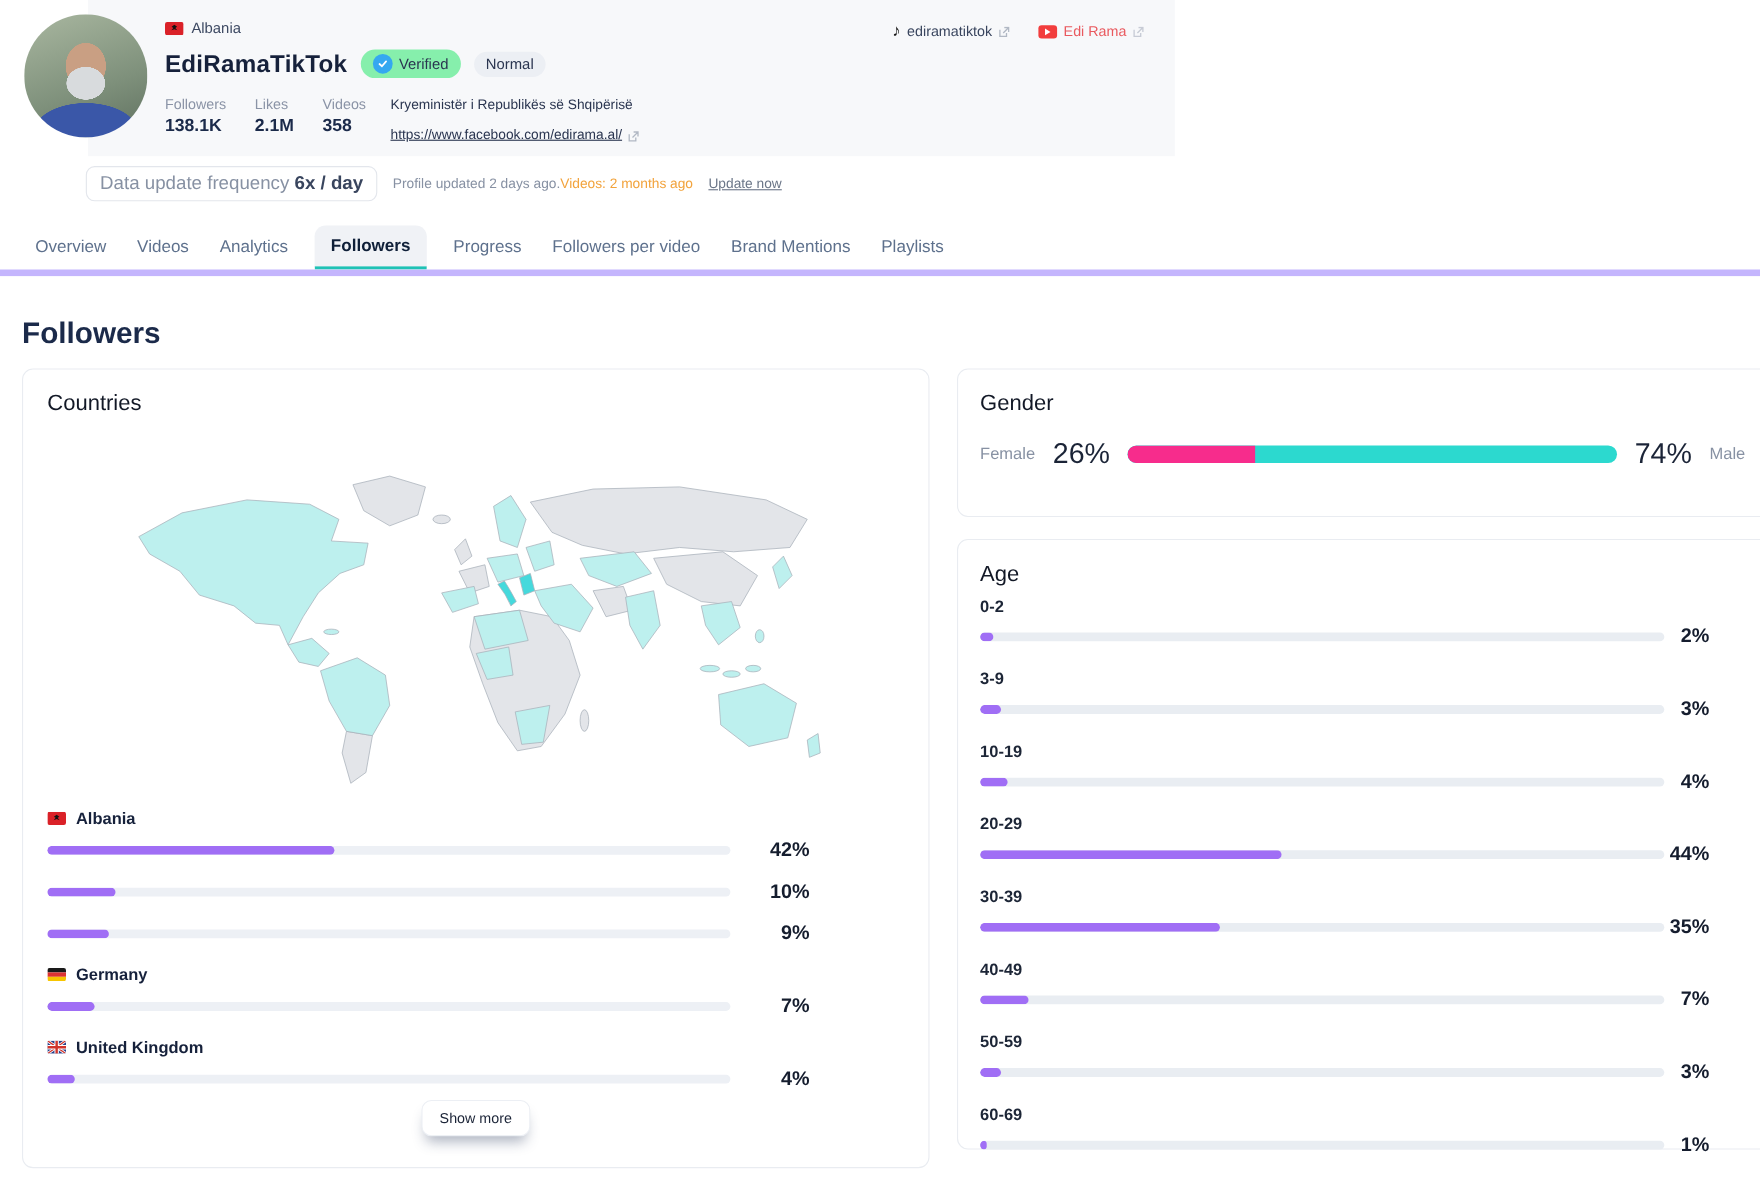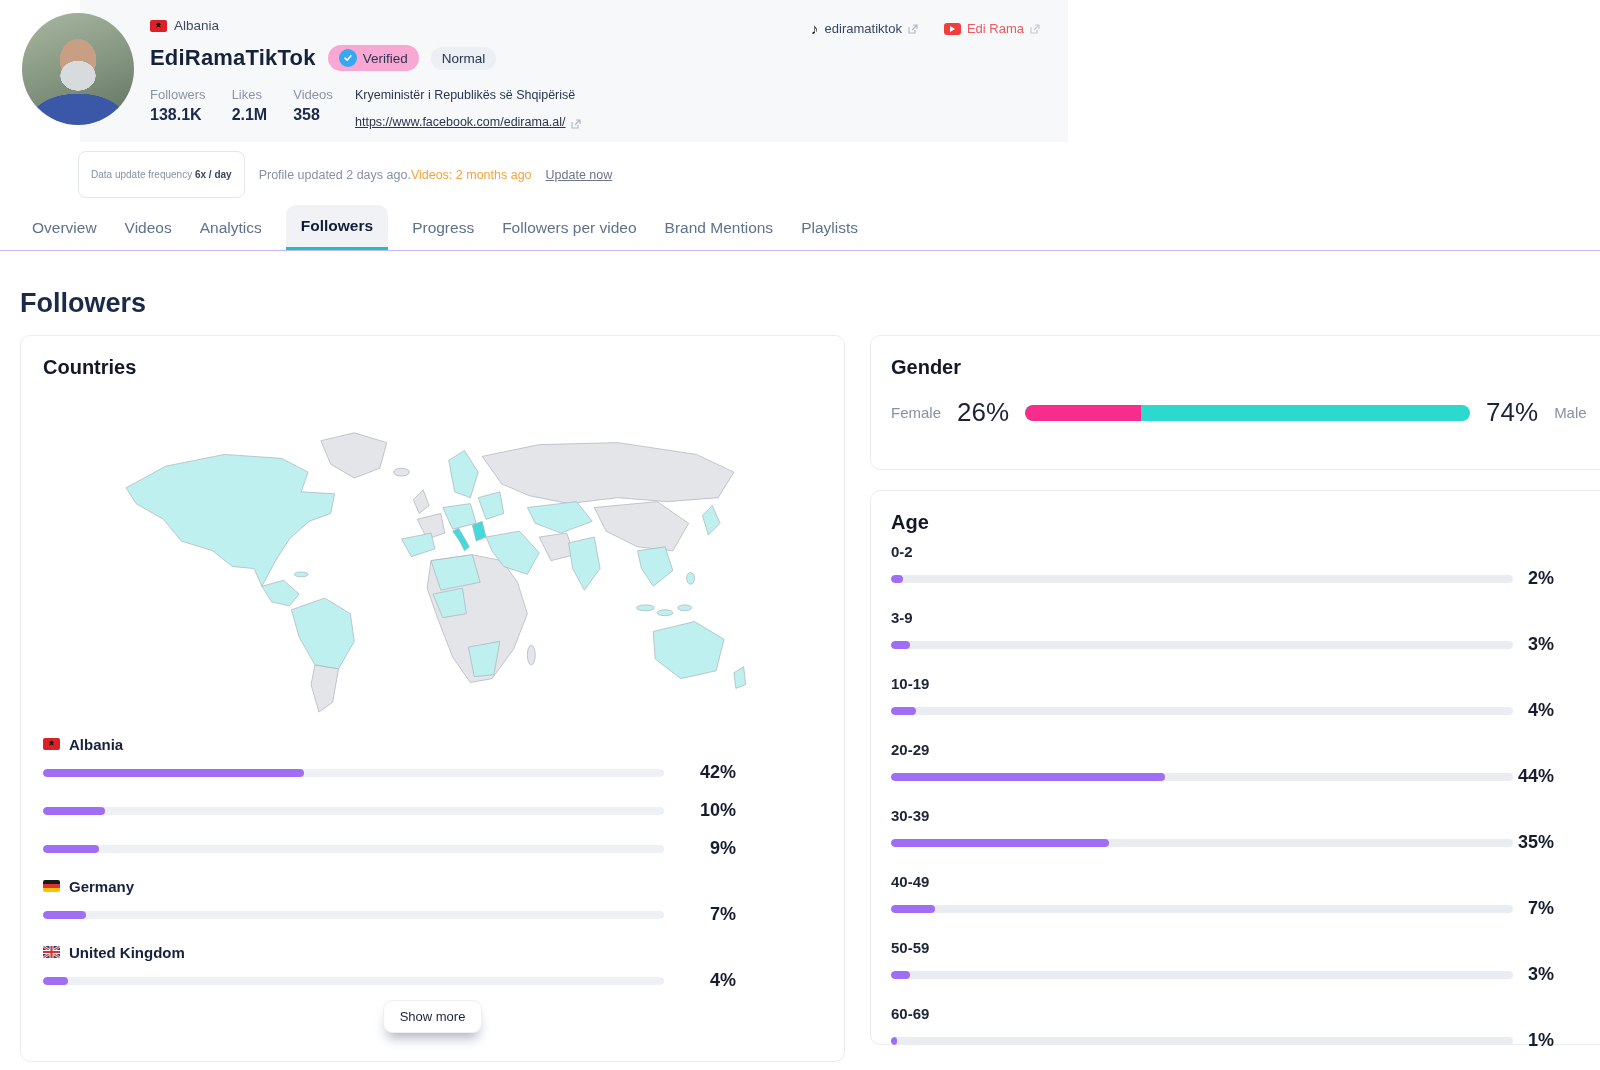--- a/index.html
+++ b/index.html
@@ -32,38 +32,38 @@
   .hlink { display:flex; align-items:center; gap:6px; color:#39455e; cursor:pointer; }
   .hlink.red { color:#e9595e; }
   .note-icon { font-size:15px; color:#111; }
   .yt-icon { width:17px; height:12px; background:#f23d3d; border-radius:3px; position:relative; }
   .yt-icon:after { content:""; position:absolute; left:6px; top:3px; border-left:5px solid #fff;
     border-top:3px solid rgba(0,0,0,0); border-bottom:3px solid rgba(0,0,0,0); }
   .ext { opacity:.75; }
 
   
   .update-row { position:absolute; left:78px; top:151px; display:flex; align-items:center; gap:14px; }
-  .freq-pill { border:1px solid #e3e6ec; background:#fff; border-radius:8px; padding:17px 12px;
-    font-size:10px; color:#8791a3; }
+  .freq-pill { border:1px solid #e3e6ec; background:#fff; border-radius:8px; padding:5px 12px;
+    font-size:17px; color:#8791a3; }
   .freq-pill b { color:#39455e; }
   .upd-text { font-size:12.5px; color:#8791a3; }
   .upd-text .orange { color:#f2a33c; }
   .upd-link { font-size:12.5px; color:#6b7688; text-decoration:underline; cursor:pointer; }
 
   
   .tabs { position:absolute; left:0; top:205px; width:1600px; height:46px; display:flex; align-items:stretch;
-    padding-left:32px; gap:28px; border-bottom:1px solid #c4b5fd; }
+    padding-left:32px; gap:28px; border-bottom:6px solid #c4b5fd; }
   .tab { display:flex; align-items:center; font-size:15.5px; color:#5e718d; cursor:pointer; white-space:nowrap; }
   .tab.active { background:#f0f2f6; border-radius:10px 10px 0 0; padding:0 15px; margin:0 -4px;
     color:#0f1f38; font-weight:bold; border-bottom:3px solid #1fc2b5; }
 
   .page-title { position:absolute; left:20px; top:288px; font-size:27px; font-weight:bold; color:#1b2a4a; }
 
   .card { position:absolute; background:#fff; border:1px solid #e9ecf1; border-radius:10px; }
-  .card-title { font-size:20px; font-weight:bold; color:#121826; }
+  .card-title { font-size:20px; font-weight:normal; color:#121826; }
 
   
   #countries-card { left:20px; top:335px; width:825px; height:727px; padding:20px 22px; }
   .map-wrap { position:absolute; left:80px; top:85px; width:660px; height:295px; }
   .c-rows { position:absolute; left:22px; top:398px; width:781px; }
   .c-row { margin-bottom:17px; }
   .c-head { display:flex; align-items:center; gap:9px; height:20px; }
   .c-name { font-size:15px; font-weight:bold; color:#16213b; }
   .c-barline { display:flex; align-items:center; margin-top:8px; }
   .track { width:621px; height:8px; border-radius:4px; background:#edf0f5; overflow:hidden; }
@@ -121,21 +121,21 @@
     <span class="flag">
       <svg width="17" height="12" viewBox="0 0 17 12">
           <rect width="17" height="12" fill="#da2128"></rect>
           <path d="M8.5 2.6 L6 4.4 L7.6 5.4 L5.8 7.6 L8.5 6.6 L11.2 7.6 L9.4 5.4 L11 4.4 Z" fill="#121212"></path>
         </svg>
     </span>
     <span>Albania</span>
   </div>
   <div class="name-row">
     <span class="p-name">EdiRamaTikTok</span>
-    <span class="pill" style="background:#f9a8d4;text-align:right;">
+    <span class="pill" style="background:#86efac;text-align:right;">
       <span class="vbadge">
         <svg width="10" height="10" viewBox="0 0 10 10">
             <path d="M2 5.2 L4.2 7.2 L8 2.8" stroke="#fff" stroke-width="1.6" fill="none" stroke-linecap="round"></path>
           </svg>
       </span>
       <span>Verified</span>
     </span>
     <span class="pill">
         <span>Normal</span>
       </span>

